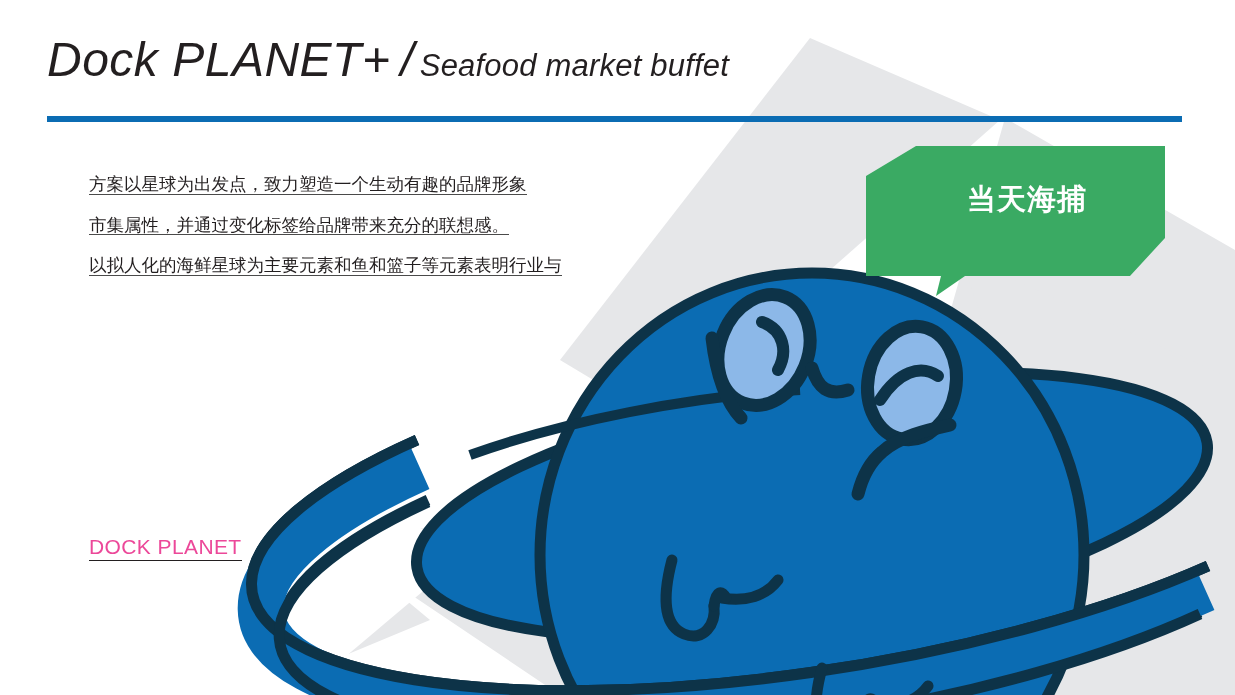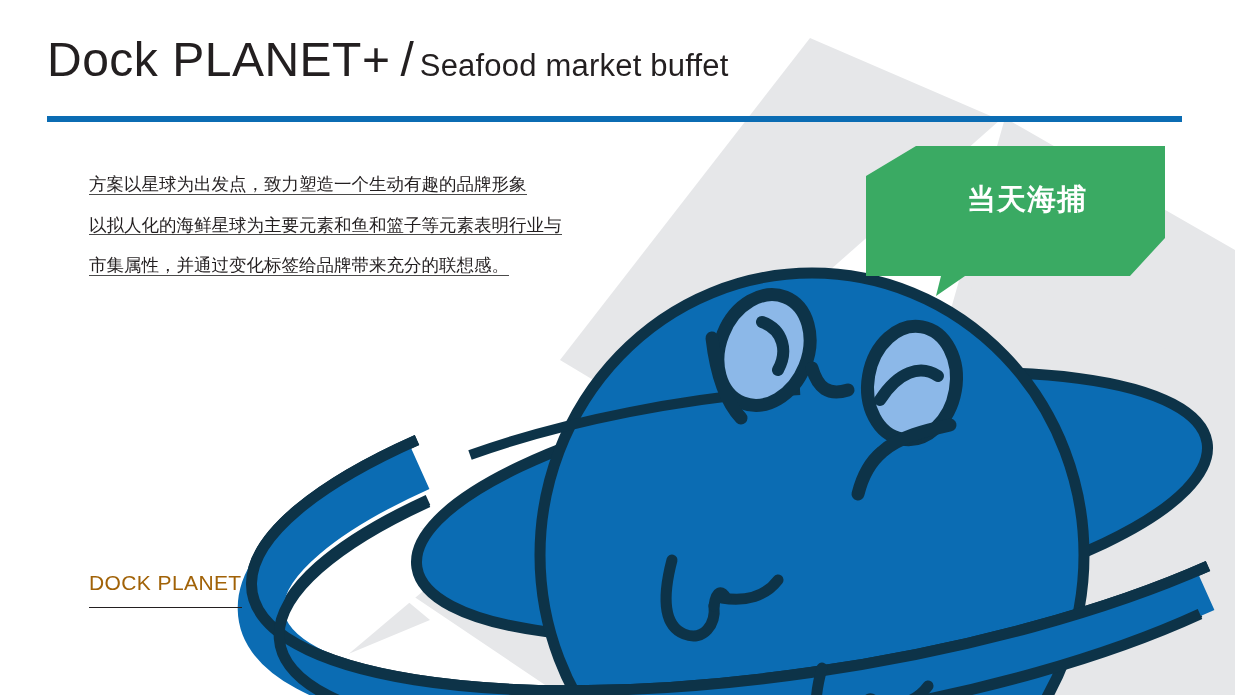--- a/index.html
+++ b/index.html
@@ -31,20 +31,21 @@
   }
 
   
   .header-title {
     position: absolute;
     left: 47px;
     top: 36px;
     white-space: nowrap;
     color: #231f20;
     line-height: 1;
+    font-style: italic;
   }
   .title-main {
     font-size: 48px;
     font-weight: 400;
     letter-spacing: 0.5px;
     vertical-align: baseline;
   }
   .title-slash {
     font-size: 48px;
     font-weight: 400;
@@ -84,28 +85,27 @@
 
   
   .wordmark {
     position: absolute;
     left: 89px;
     top: 536px;
   }
   .wordmark-line {
     font-size: 21px;
     letter-spacing: 0.4px;
-    color: #a16207;
+    color: #ec4899;
     line-height: 1;
-    padding-bottom: 14px;
+    padding-bottom: 3px;
     margin-bottom: 7px;
     border-bottom: 1.6px solid #231f20;
     display: inline-block;
     white-space: nowrap;
-    margin-top: 36px;
   }
 
   
   #callout-layer {
     position: absolute;
     left: 0; top: 0;
     width: 1235px;
     height: 695px;
   }
   .callout-text {
@@ -218,21 +218,21 @@
     <span class="l1">当天海捕</span>
   </div>
 
   <div class="header-title">
     <span class="title-main">Dock PLANET+</span><span class="title-slash">/</span><span class="title-sub">Seafood market buffet</span>
   </div>
   <div class="header-rule"></div>
 
   <div class="body-copy">
     <span class="body-row"><span class="body-line">方案以星球为出发点，致力塑造一个生动有趣的品牌形象</span></span>
+    <span class="body-row"><span class="body-line">市集属性，并通过变化标签给品牌带来充分的联想感。</span></span>
     <span class="body-row"><span class="body-line">以拟人化的海鲜星球为主要元素和鱼和篮子等元素表明行业与</span></span>
-    <span class="body-row"><span class="body-line">市集属性，并通过变化标签给品牌带来充分的联想感。</span></span>
   </div>
 
   <div class="wordmark">
     <span class="body-row"><span class="wordmark-line">DOCK PLANET</span></span>
   </div>
 
 </div>
 
 </body></html>

